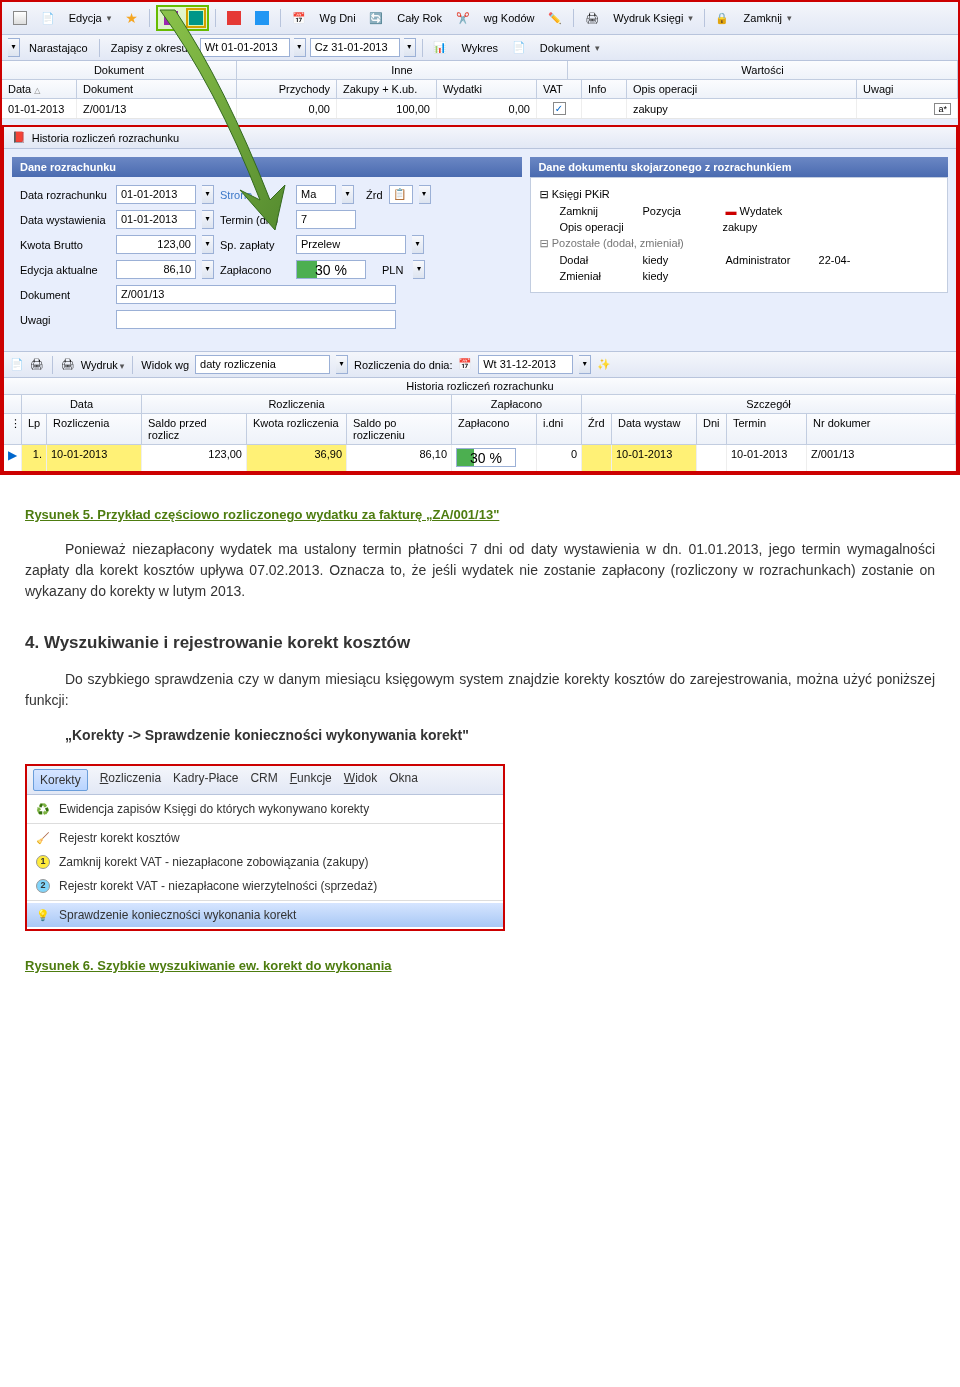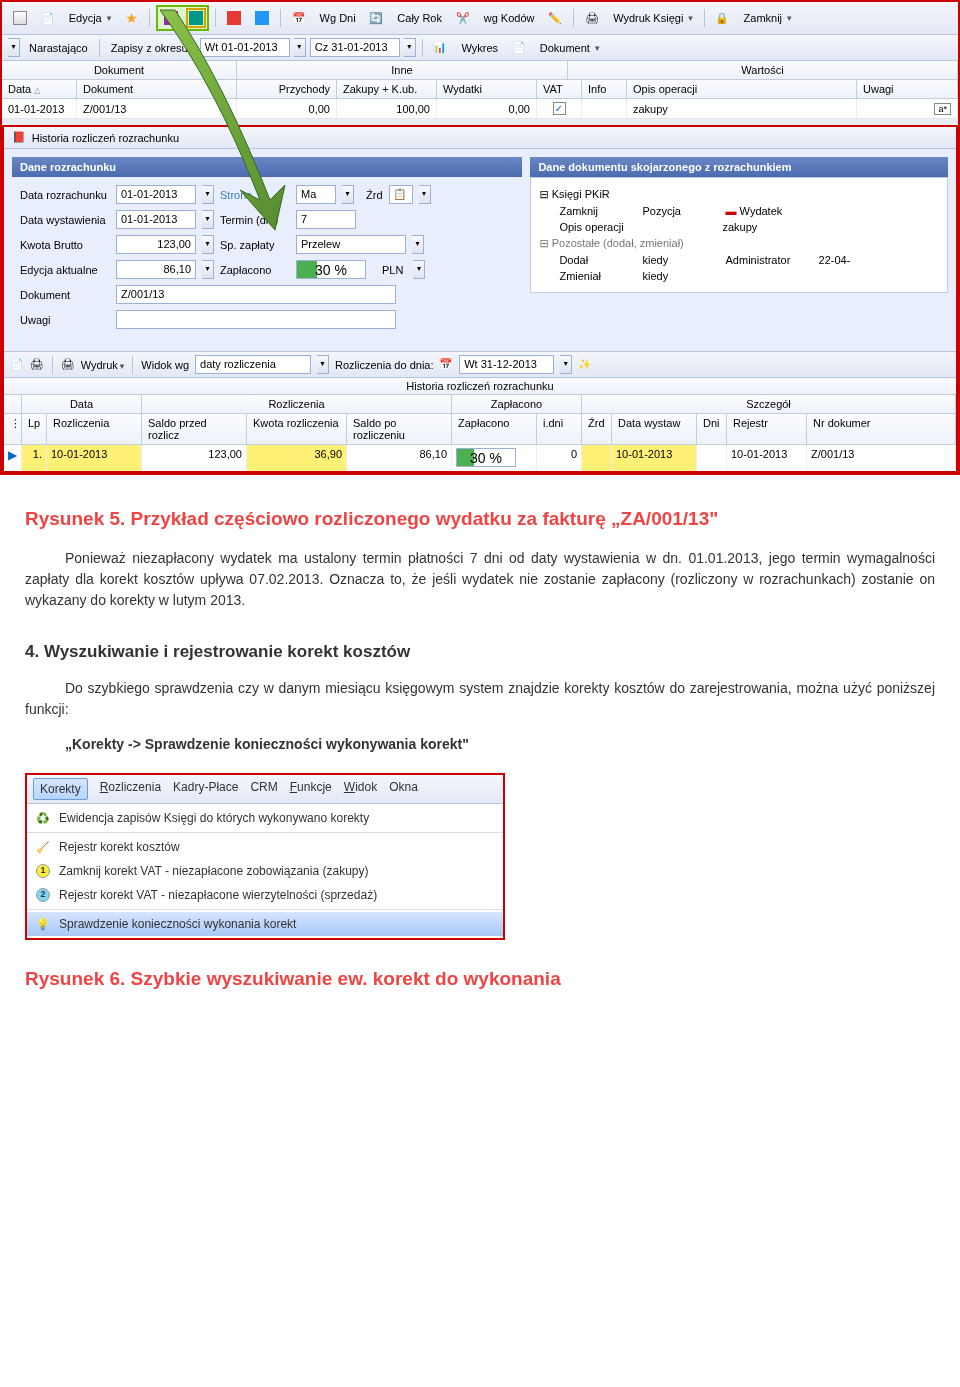--- a/index.html
+++ b/index.html
@@ -56,21 +56,21 @@
 .hist-hdr-group { display:flex; background:linear-gradient(#fbfcfe,#eef2f9); border-bottom:1px solid #c2cde0; }
 .hist-row { display:flex; background:#fff; }
 .hist-cell { padding:3px 4px; border-right:1px solid #eee; font-size:11px; }
 
 .yellow-hl { background:#fff176; }
 .arrow-marker { color:#0066cc; font-size:12px; }
 
 .green-arrow { position:absolute; left:145px; top:5px; width:180px; height:230px; pointer-events:none; z-index:100; }
 
 .doc-text { padding: 30px 25px; font-family: Calibri, Arial, sans-serif; font-size: 14px; line-height: 1.5; color: #333; }
-.fig-caption { color: #ef4444; font-weight: bold; font-size: 19px; }
+.fig-caption { color: #4d7c0f; font-weight: bold; font-size: 13px; text-decoration: underline; }
 .doc-para { margin: 14px 0; text-align: justify; }
 .doc-h2 { font-size: 17px; font-weight: bold; margin: 28px 0 14px; }
 .doc-quote { font-weight: bold; margin: 10px 0 18px 40px; }
 
 .menu-panel { border:2px solid #c00; background:#fff; width:480px; font-size:12px; }
 .menubar { background:linear-gradient(#f4f6fb,#e2e8f5); padding:3px 6px; border-bottom:1px solid #b8c4dc; display:flex; gap:12px; }
 .menubar .sel { background:linear-gradient(#d6e5ff,#b8d4ff); border:1px solid #6a9edb; padding:1px 6px; border-radius:2px; }
 .menu-list { padding:2px 0; }
 .menu-item { display:flex; align-items:center; gap:8px; padding:3px 8px; }
 .menu-item.sel { background:linear-gradient(#d6e5ff,#a8c8f5); }
@@ -291,21 +291,21 @@
     </div>
 
     <div class="bottom-toolbar">
       <span>📄</span>
       <span>🖨</span>
       <span class="tb-sep"></span>
       <span>🖨</span>
       <span><span>Wydruk</span><span class="tb-dd">▾</span></span>
       <span class="tb-sep"></span>
       <span>Widok wg</span>
-      <span class="form-input" style="width:116px">daty rozliczenia</span>
+      <span class="form-input" style="width:135px">daty rozliczenia</span>
           <span class="form-dd">▾</span>
       <span>Rozliczenia do dnia:</span>
       <span>📅</span>
       <span class="form-input" style="width:95px">Wt 31-12-2013</span>
           <span class="form-dd">▾</span>
       <span style="color:#d4a000">✨</span>
     </div>
 
     <div style="background:#fff">
       <div style="text-align:center;padding:2px;border-bottom:1px solid #c2cde0;font-size:11px;background:linear-gradient(#fbfcfe,#eef2f9)">Historia rozliczeń rozrachunku</div>
@@ -321,21 +321,21 @@
         <div class="gh-col" style="width:25px">Lp</div>
         <div class="gh-col" style="width:95px">Rozliczenia</div>
         <div class="gh-col" style="width:105px">Saldo przed rozlicz</div>
         <div class="gh-col" style="width:100px">Kwota rozliczenia</div>
         <div class="gh-col" style="width:105px">Saldo po rozliczeniu</div>
         <div class="gh-col" style="width:85px">Zapłacono</div>
         <div class="gh-col" style="width:45px">i.dni</div>
         <div class="gh-col" style="width:30px">Źrd</div>
         <div class="gh-col" style="width:85px">Data wystaw</div>
         <div class="gh-col" style="width:30px">Dni</div>
-        <div class="gh-col" style="width:80px">Rejestr</div>
+        <div class="gh-col" style="width:80px">Termin</div>
         <div class="gh-col" style="flex:1">Nr dokumer</div>
       </div>
       <div class="hist-row">
         <div class="hist-cell arrow-marker" style="width:18px">▶</div>
         <div class="hist-cell yellow-hl" style="width:25px;text-align:right">1.</div>
         <div class="hist-cell yellow-hl" style="width:95px">10-01-2013</div>
         <div class="hist-cell" style="width:105px;text-align:right">123,00</div>
         <div class="hist-cell yellow-hl" style="width:100px;text-align:right">36,90</div>
         <div class="hist-cell" style="width:105px;text-align:right">86,10</div>
         <div class="hist-cell" style="width:85px">

